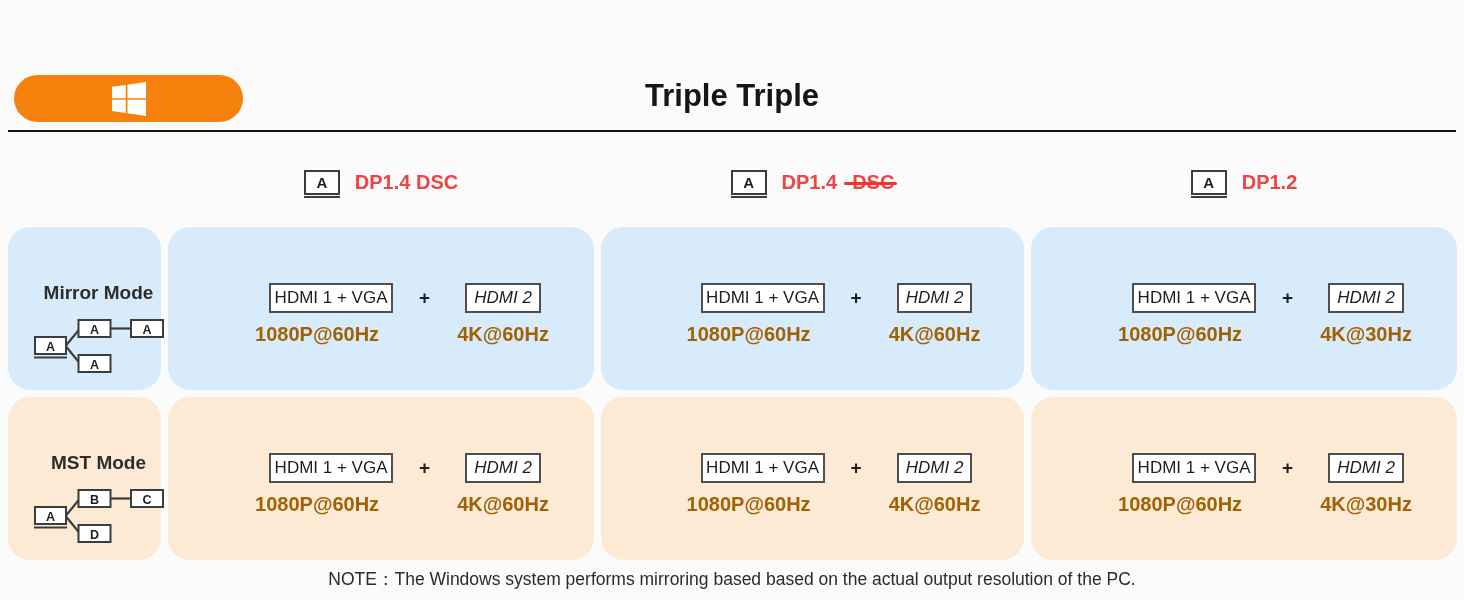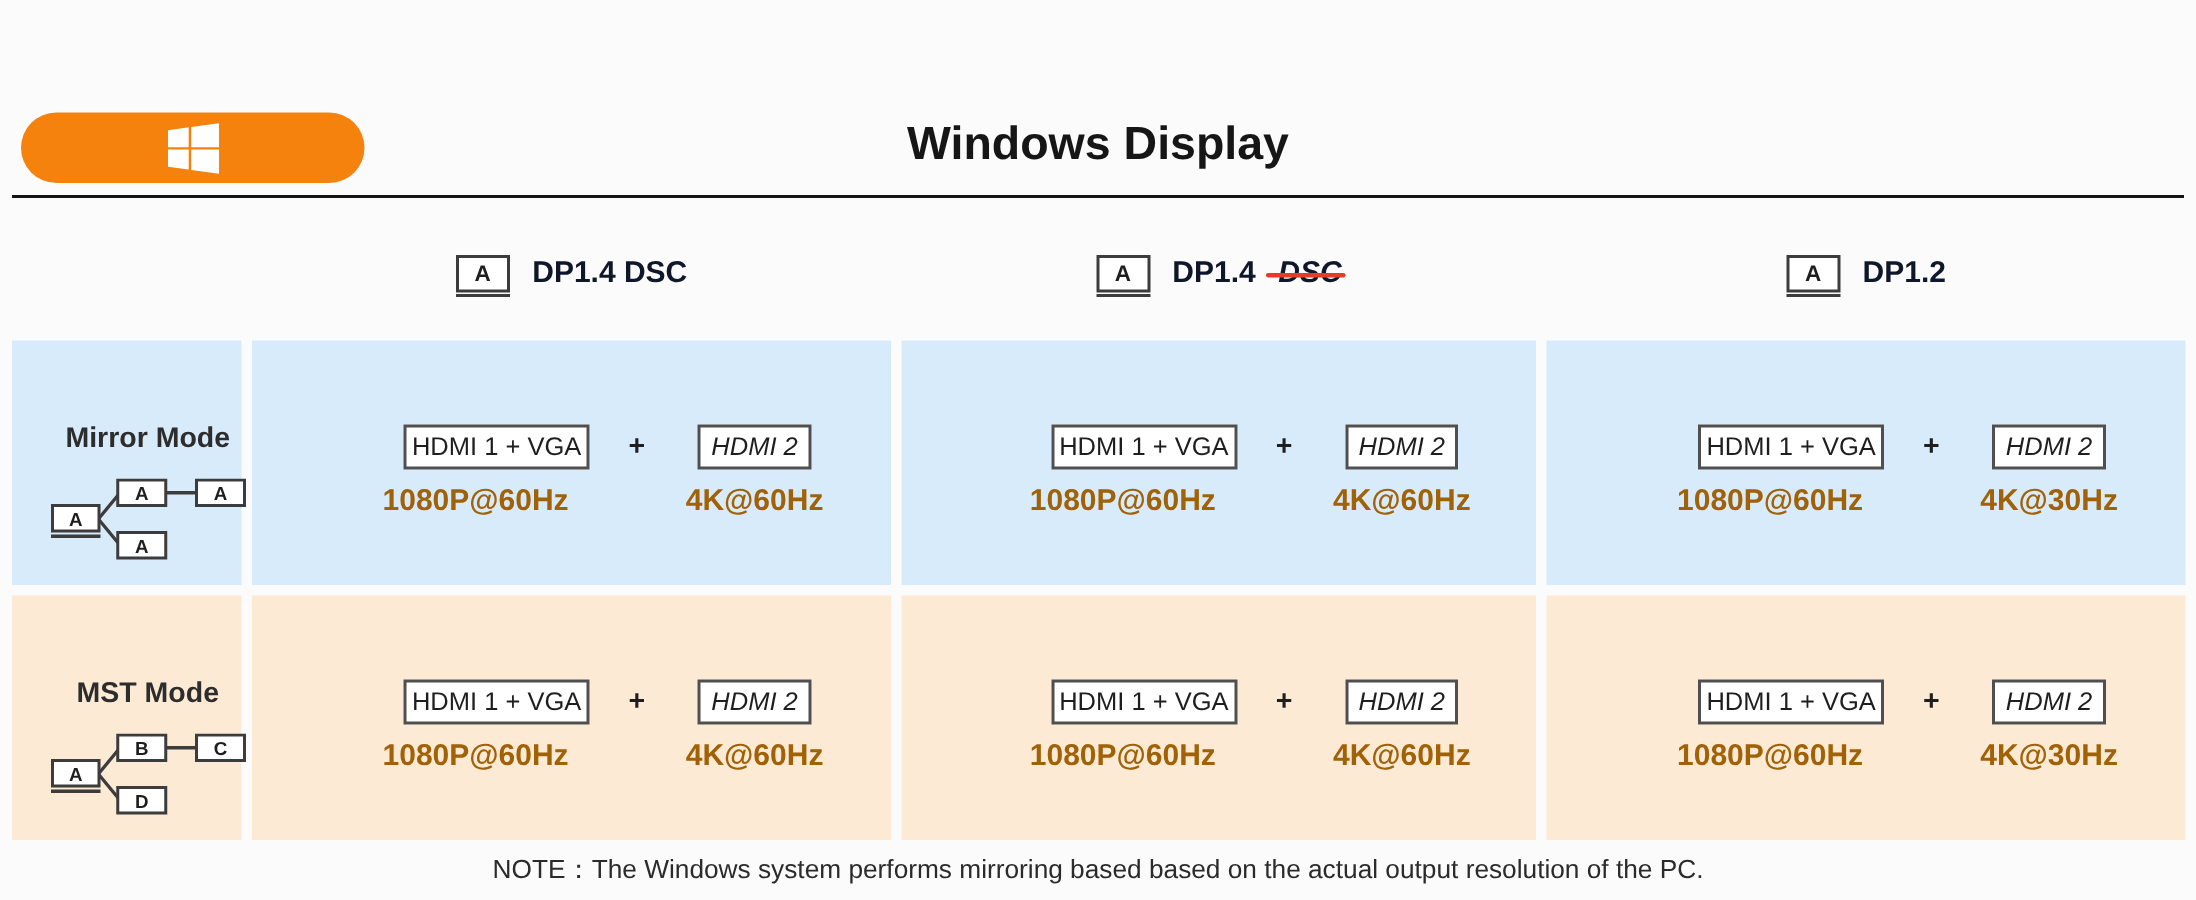--- a/index.html
+++ b/index.html
@@ -40,38 +40,38 @@
   .monitor {
     width:36px; height:25px; background:#fff; border:2px solid #3c3c3c;
     display:flex; align-items:center; justify-content:center;
     font-size:15px; font-weight:bold; color:#1e1e1e;
     position:relative; box-sizing:border-box;
   }
   .monitor::after {
     content:""; position:absolute; left:-2px; right:-2px; bottom:-5px;
     height:2px; background:#3c3c3c;
   }
-  .col-title { font-size:20px; font-weight:bold; color:#0f172a; white-space:nowrap; }
+  .col-title { font-size:20px; font-weight:bold; color:#ef4444; white-space:nowrap; }
   .struck { position:relative; display:inline-block; }
-  .struck:not(:empty) { margin-left:15px;font-style:italic; }
+  .struck:not(:empty) { margin-left:15px; }
   .struck:not(:empty)::after {
     content:""; position:absolute; left:-8px; right:-3px; top:52%;
     height:3px; background:#E8392B; border-radius:2px;
   }
   .struck:empty { display:none; }
 
   
   .grid {
     position:absolute; left:8px; top:227px;
     display:grid;
     grid-template-columns:153px 426px 423px 426px;
     grid-template-rows:163px 163px;
     gap:7px;
   }
-  .cell { border-radius:0; box-sizing:border-box;padding-left:28px; }
+  .cell { border-radius:22px; box-sizing:border-box;padding-left:28px; }
   .bg-mirror { background:#D8EBFB; }
   .bg-mst    { background:#FCEAD5; }
 
   .label-cell { display:flex; flex-direction:column; align-items:center; padding-top:55px; }
   .mode-label { font-size:19px; font-weight:bold; color:#2d2d2d; }
   .diagram { margin-top:15px; }
 
   .combo-cell { display:flex; align-items:flex-start; justify-content:center; padding-top:56px; }
   .combo-col { display:flex; flex-direction:column; align-items:center; gap:10px; }
   .port-box {
@@ -102,21 +102,21 @@
 
   <div class="badge">
     <svg width="34" height="34" viewBox="0 0 88 88">
       <path fill="#ffffff" d="M0,12.4 L35.7,7.5 L35.7,42 L0,42 Z"></path>
       <path fill="#ffffff" d="M40,6.9 L88,0.3 L88,42 L40,42 Z"></path>
       <path fill="#ffffff" d="M0,45.7 L35.7,45.7 L35.7,80.2 L0,75.3 Z"></path>
       <path fill="#ffffff" d="M40,45.7 L88,45.7 L88,87.7 L40,81 Z"></path>
     </svg>
   </div>
 
-  <h1 class="title">Windows Display</h1>
+  <h1 class="title">Triple Triple</h1>
   <div class="rule"></div>
 
   <div class="col-headers">
     <div class="col-header">
       <div class="monitor">
         <span>A</span>
       </div>
       <div class="col-title">
         <span>DP1.4 DSC</span>
       </div>

